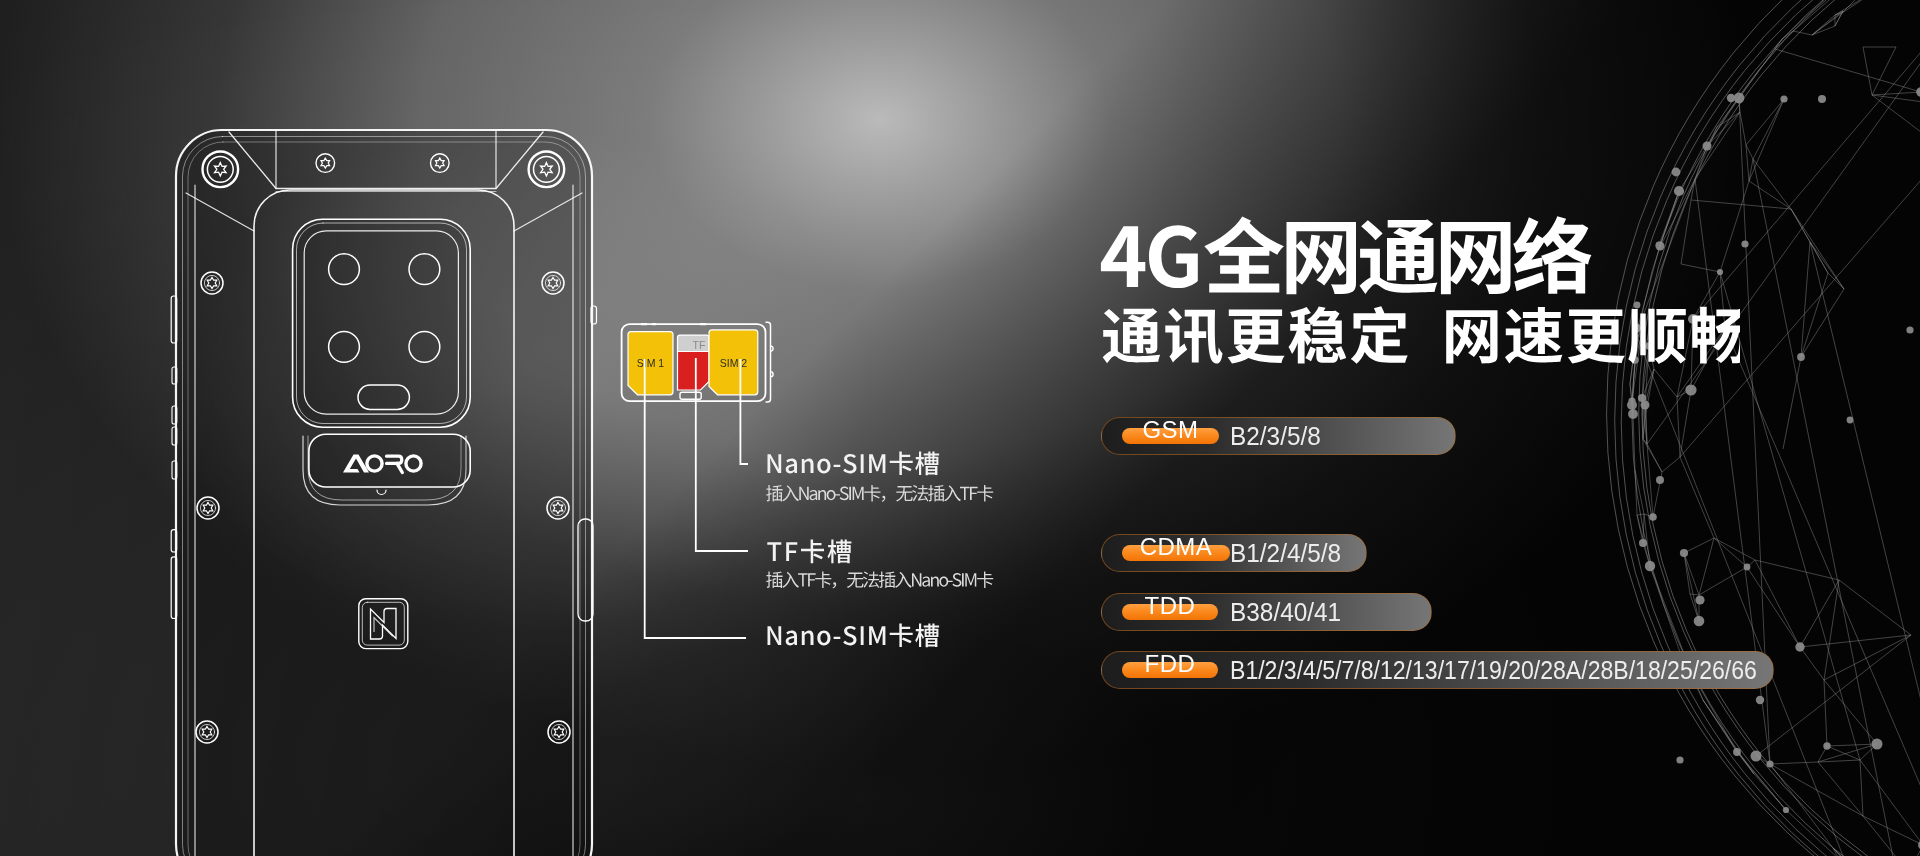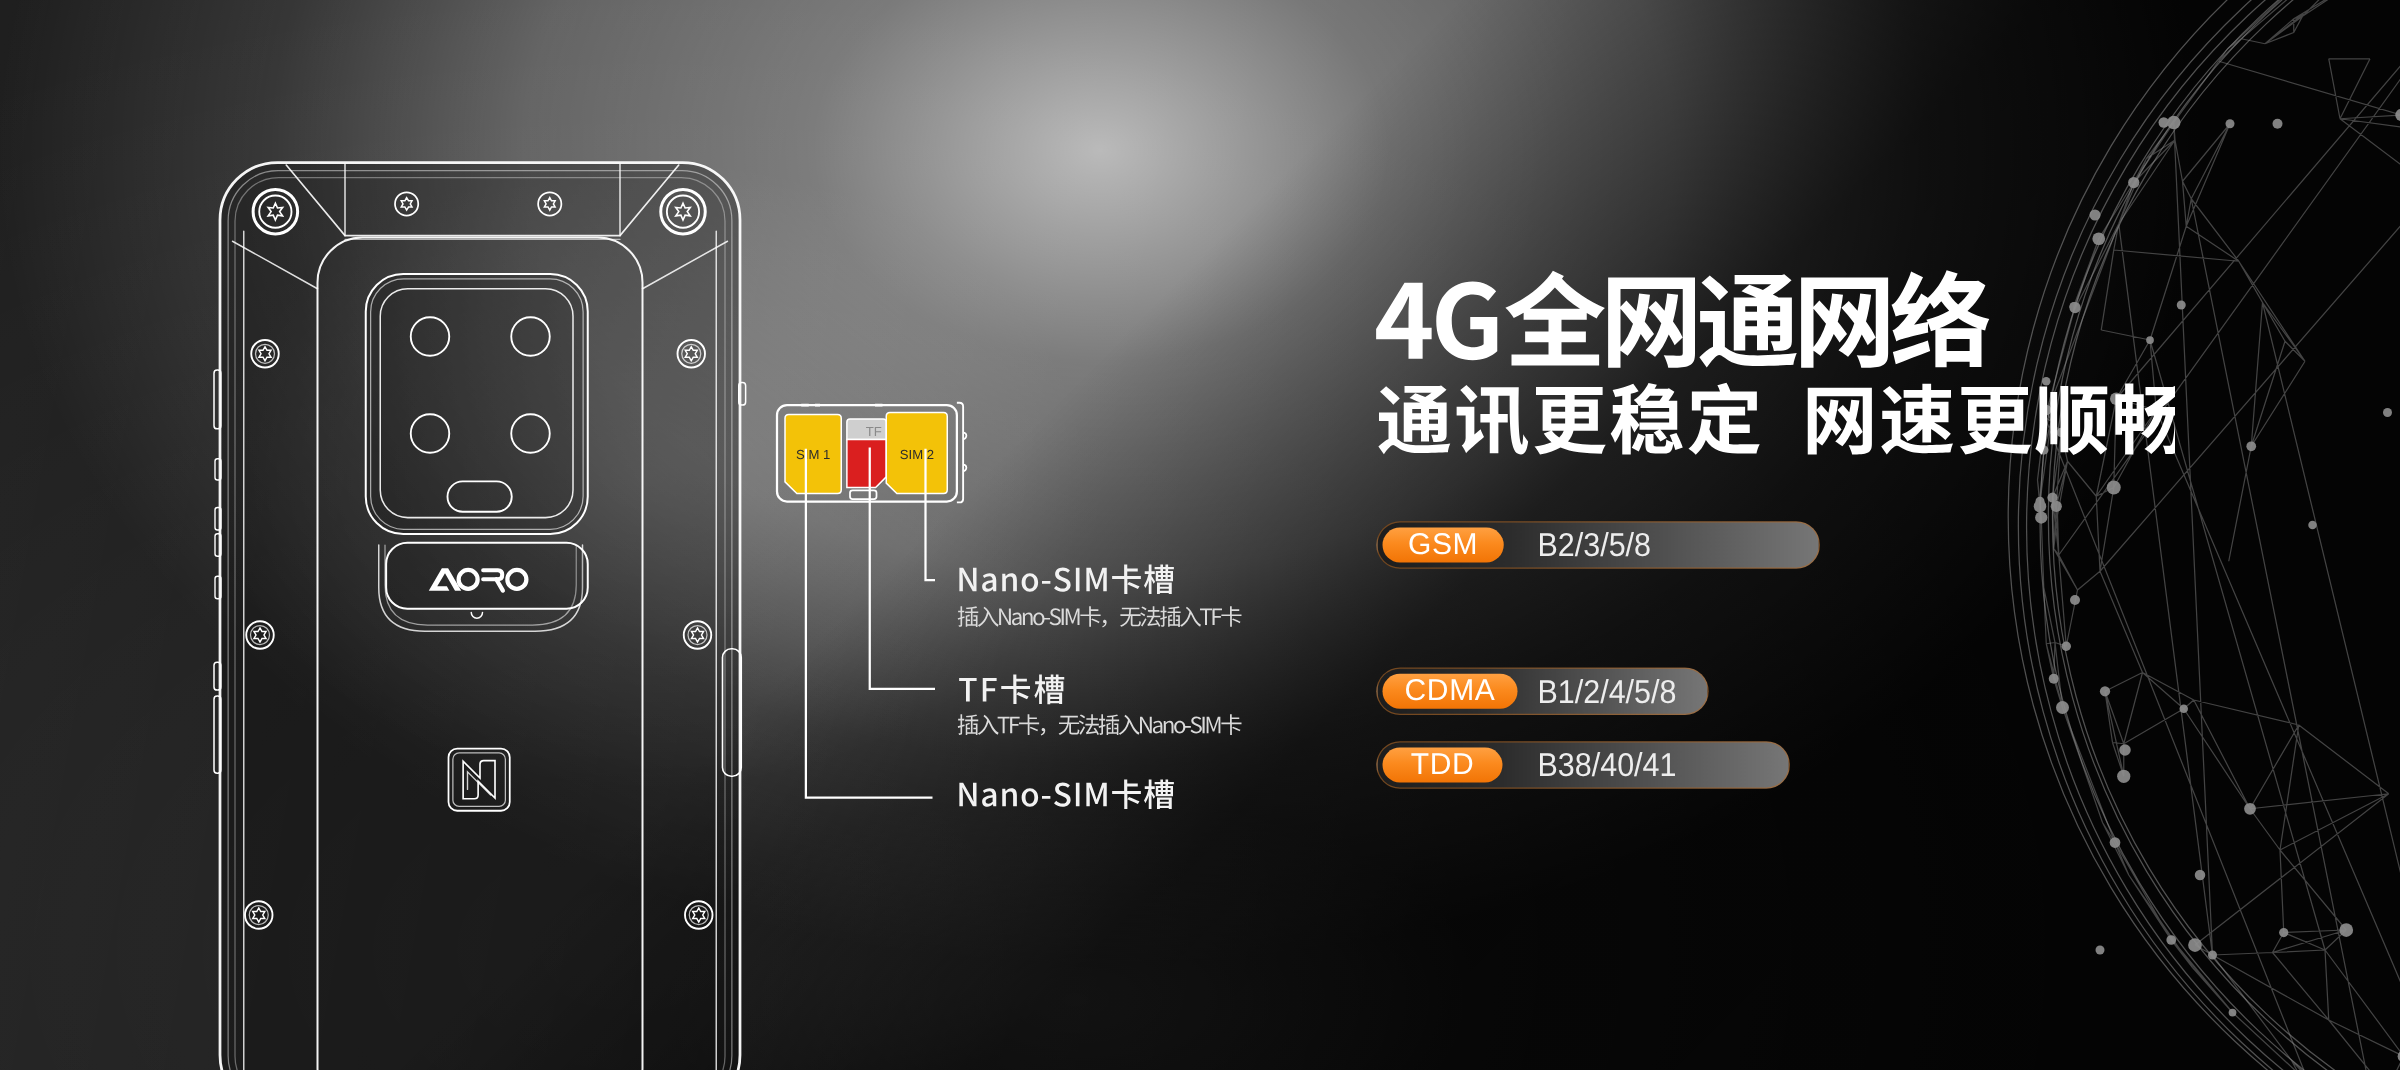--- a/index.html
+++ b/index.html
@@ -8,23 +8,23 @@
     radial-gradient(920px 680px at 880px 120px, rgba(255,255,255,0.71), rgba(255,255,255,0.44) 25%, rgba(255,255,255,0.33) 50%, rgba(255,255,255,0.12) 72%, rgba(255,255,255,0.0) 96%),
     radial-gradient(500px 360px at 520px 380px, rgba(255,255,255,0.17), rgba(255,255,255,0.0) 70%),
     radial-gradient(460px 230px at 860px 800px, rgba(255,255,255,0.10), rgba(255,255,255,0.0) 72%),
     radial-gradient(1500px 1000px at 500px 760px, rgba(255,255,255,0.070), rgba(255,255,255,0.0) 78%),
     linear-gradient(100deg, rgba(255,255,255,0.087), rgba(255,255,255,0.0) 62%),
     #0a0a0a;
   font-family:"Liberation Sans", sans-serif; }
 .bar { position:absolute; left:1101px; height:38px; border-radius:19px;
   background:linear-gradient(90deg, #1d1d1d 0%, #2c2c2c 30%, #535353 68%, #767676 100%);
   border:1px solid rgba(186,106,32,0.55); display:flex; align-items:center; }
-.pill { margin-left:4px; height:28px; border-radius:14px; color:#fff;
+.pill { margin-left:20px; height:16px; border-radius:14px; color:#fff;
   background:linear-gradient(180deg, #ffa041 0%, #fb8a1e 45%, #f27405 100%);
-  display:flex; align-items:center; justify-content:center;
+  display:flex; align-items:flex-end; justify-content:center;
   font-size:24px; letter-spacing:0.5px; }
 .val { position:absolute; left:128px; color:#ededed; font-size:26.5px; white-space:nowrap; transform:scaleX(0.92); transform-origin:left center; }
 </style></head>
 <body>
 <div id="stage">
 <svg style="position:absolute;left:1520px;top:0;width:400px;height:856px" viewBox="1520 0 400 856" fill="none">
       <path d="M1930 -65A544 544 0 0 0 1930 895M1931 -73A551 551 0 0 0 1931 900M1927 -72A557 557 0 0 0 1927 911M1919 -74A562 562 0 0 0 1919 918M1916 -81A568 568 0 0 0 1916 922M1912 -95A576 576 0 0 0 1912 922" stroke="#8f8f8f" stroke-width="1" opacity="0.55"></path>
       <path d="M1990 937L1986 939M1990 937L1972 911M1990 937L1999 919M1990 937L1902 902M1843 11L1842 13M1843 11L1835 15M1843 11L1835 26M1843 11L1812 35M1877 744L1860 760M1877 744L1827 746M1877 744L1824 680M1877 744L1818 762M1636 334L1637 328M1636 334L1635 360M1636 334L1630 384M1636 334L1641 337M1680 457L1662 472M1680 457L1677 397M1680 457L1691 390M1680 457L1714 538M1695 179L1691 200M1695 179L1707 146M1695 179L1717 127M1695 179L1740 112M2009 -79L1943 -37M2009 -79L1961 -78M2009 -79L1970 -29M2009 -79L2008 -36M1714 538L1747 567M1714 538L1755 560M1714 538L1684 553M1714 538L1699 595M1770 764L1756 756M1770 764L1818 762M1770 764L1833 848M1770 764L1863 816M1720 272L1693 319M1720 272L1725 328M1720 272L1749 181M1720 272L1681 264M1662 472L1647 444M1662 472L1643 439M1662 472L1653 517M2008 -36L1970 -29M2008 -36L1968 -3M2008 -36L1954 -7M2008 -36L1943 -37M1835 26L1842 13M1835 26L1835 15M1835 26L1812 35M1693 319L1725 328M1693 319L1691 390M1693 319L1677 397M1845 861L1859 873M1845 861L1833 848M1845 861L1855 871M1845 861L1839 859M1793 31L1775 49M1793 31L1782 39M1793 31L1849 -17M1793 31L1812 35M1883 -14L1878 -23M1883 -14L1842 13M1883 -14L1835 15M1911 635L1839 580M1911 635L1824 680M1911 635L1800 647M1982 110L1964 125M1982 110L1962 163M1982 110L1921 92M1982 110L1872 95M1801 357L1844 289M1801 357L1828 273M1801 357L1783 449M1801 357L1810 242M1753 159L1749 181M1753 159L1746 145M1753 159L1784 99M1753 159L1791 209M1725 328L1691 390M1725 328L1677 397M1637 515L1643 543M1637 515L1650 566M1637 515L1635 470M1637 515L1644 514M1677 397L1691 390M1677 397L1654 369M1921 -0L1954 -7M1921 -0L1970 -29M1921 -0L1968 -3M1921 -0L1943 -37M1654 369L1649 346M1654 369L1645 405M1654 369L1646 412M1654 369L1642 398M1923 845L1863 816M1923 845L1970 892M1923 845L1909 873M1923 845L1860 760M1810 242L1828 273M1810 242L1791 209M1810 242L1844 289M1692 674L1682 658M1692 674L1703 700M1692 674L1737 752M1692 674L1650 566M1637 328L1630 384M1637 328L1635 360M1637 328L1641 337M1660 246L1659 249M1660 246L1659 245M1660 246L1679 191M1643 439L1647 444M1643 439L1646 412M1643 439L1645 405M1643 439L1642 398M1962 163L1964 125M1962 163L1921 92M1962 163L1872 95M1954 -7L1968 -3M1954 -7L1970 -29M1684 553L1699 595M1684 553L1690 594M1684 553L1699 621M1818 762L1827 746M1818 762L1860 760M1818 762L1863 816M1632 405L1632 401M1632 405L1633 414M1632 405L1635 360M1632 405L1630 384M1737 752L1754 774M1737 752L1737 751M1737 752L1703 700M1737 752L1786 810M1841 -16L1864 -34M1841 -16L1902 -58M1841 -16L1849 -17M1841 -16L1782 39M1812 35L1835 15M1812 35L1842 13M1833 848L1859 873M1833 848L1855 871M1833 848L1839 859M1844 289L1828 273M1844 289L1791 209M1872 95L1921 92M1872 95L1896 47M1872 95L1863 47M1646 412L1645 405M1646 412L1642 398M1646 412L1647 444M1775 49L1782 39M1775 49L1739 98M1679 191L1659 245M1679 191L1659 249M1679 191L1707 146M1943 -37L1970 -29M1747 567L1755 560M1747 567L1800 647M1747 567L1699 595M1635 470L1644 514M1635 470L1633 414M1755 560L1800 647M1755 560L1839 580M1972 911L1999 919M1972 911L1970 892M1972 911L1909 873M1746 145L1749 181M1746 145L1784 99M1746 145L1740 112M1630 384L1632 401M1653 517L1644 514M1653 517L1647 444M1909 873L1970 892M1909 873L1863 816M1737 751L1754 774M1737 751L1703 700M1737 751L1786 810M1699 595L1690 594M1699 595L1699 621M1644 514L1650 566M1644 514L1643 543M1754 774L1786 810M1754 774L1703 700M1649 346L1641 337M1649 346L1642 398M1649 346L1645 405M1961 -78L1878 -23M1964 125L1921 92M1849 -17L1878 -23M1849 -17L1864 -34M1835 15L1842 13M1641 337L1635 360M1641 337L1632 401M1707 146L1717 127M1707 146L1739 98M1707 146L1740 112M1896 47L1863 47M2059 764L2053 681M2059 764L1987 812M1645 405L1642 398M1645 405L1647 444M1703 700L1682 658M1855 871L1859 873M1855 871L1839 859M1855 871L1891 896M1839 580L1800 647M1839 580L1824 680M1860 760L1827 746M1860 760L1863 816M1891 896L1902 902M1891 896L1859 873M1891 896L1839 859M1647 444L1642 398M1784 99L1749 181M1690 594L1699 621M1782 39L1739 98M1968 -3L1970 -29M1902 -58L1864 -34M1691 200L1681 264M1791 209L1749 181M1791 209L1828 273M1740 112L1739 98M1740 112L1717 127M1659 249L1659 245M1800 647L1824 680M1635 360L1632 401M1827 746L1824 680M1739 98L1717 127M1650 566L1643 543M1650 566L1682 658M1786 810L1839 859M1633 414L1632 401M1970 892L1999 919M1878 -23L1842 13M1839 859L1859 873M1986 939L1999 919M1986 939L1902 902M1810 242L1972 911M1968 -3L1647 444M1720 272L1860 760M1986 939L1725 328M1982 110L1680 457M1636 334L1845 861M1693 319L1968 -3M1902 902L1753 159M1775 49L1982 110M1659 249L1636 334M1636 334L1695 179M1911 635L1756 756M1791 209L1691 200M1695 179L1659 249M1770 764L1739 98M1695 179L1770 764" stroke="#8d8d8d" stroke-width="1" opacity="0.46"></path>
       <g fill="#8f8f8f" opacity="0.9">
         <circle cx="1877" cy="744" r="5.5"></circle>
@@ -199,12 +199,18 @@
         <span>CDMA</span>
       </div>
       <div class="val">B1/2/4/5/8</div>
     </div>
     <div class="bar" style="top:593px;width:331px">
       <div class="pill" style="width:96px">
         <span>TDD</span>
       </div>
       <div class="val">B38/40/41</div>
     </div>
+    <div class="bar" style="top:651px;width:673px">
+      <div class="pill" style="width:96px">
+        <span>FDD</span>
+      </div>
+      <div class="val" style="transform:scaleX(0.87)">B1/2/3/4/5/7/8/12/13/17/19/20/28A/28B/18/25/26/66</div>
+    </div>
 </div>
 </body></html>

